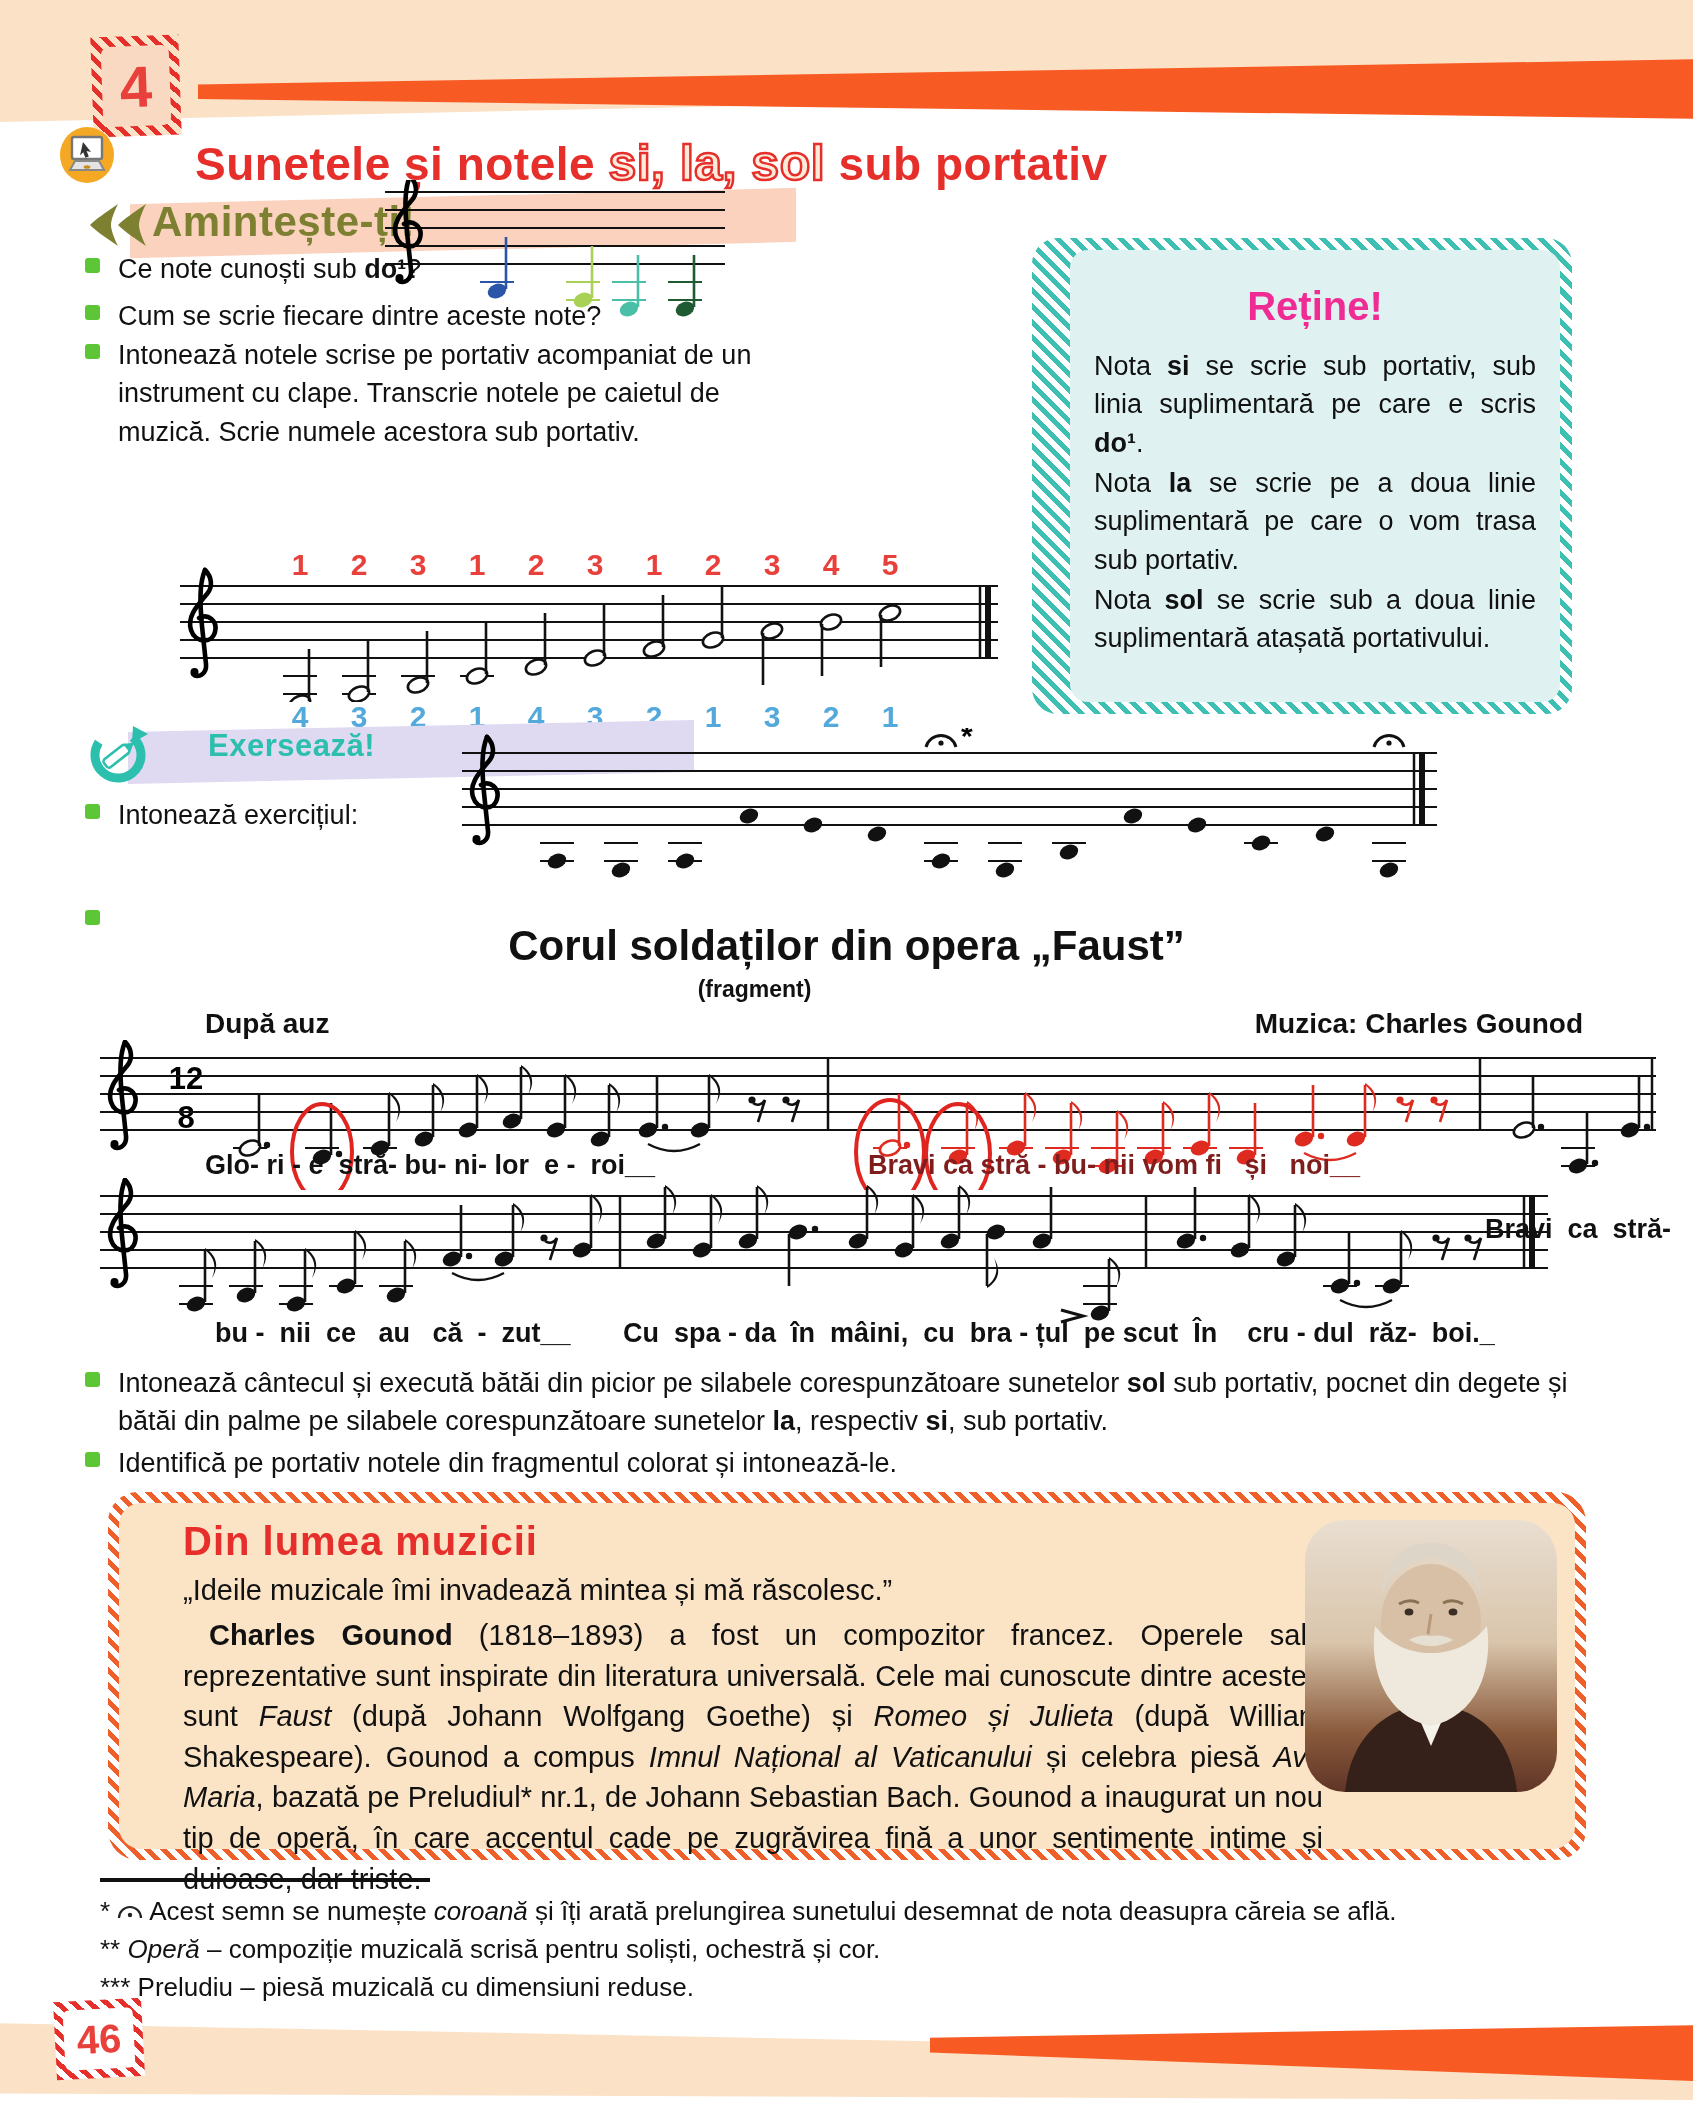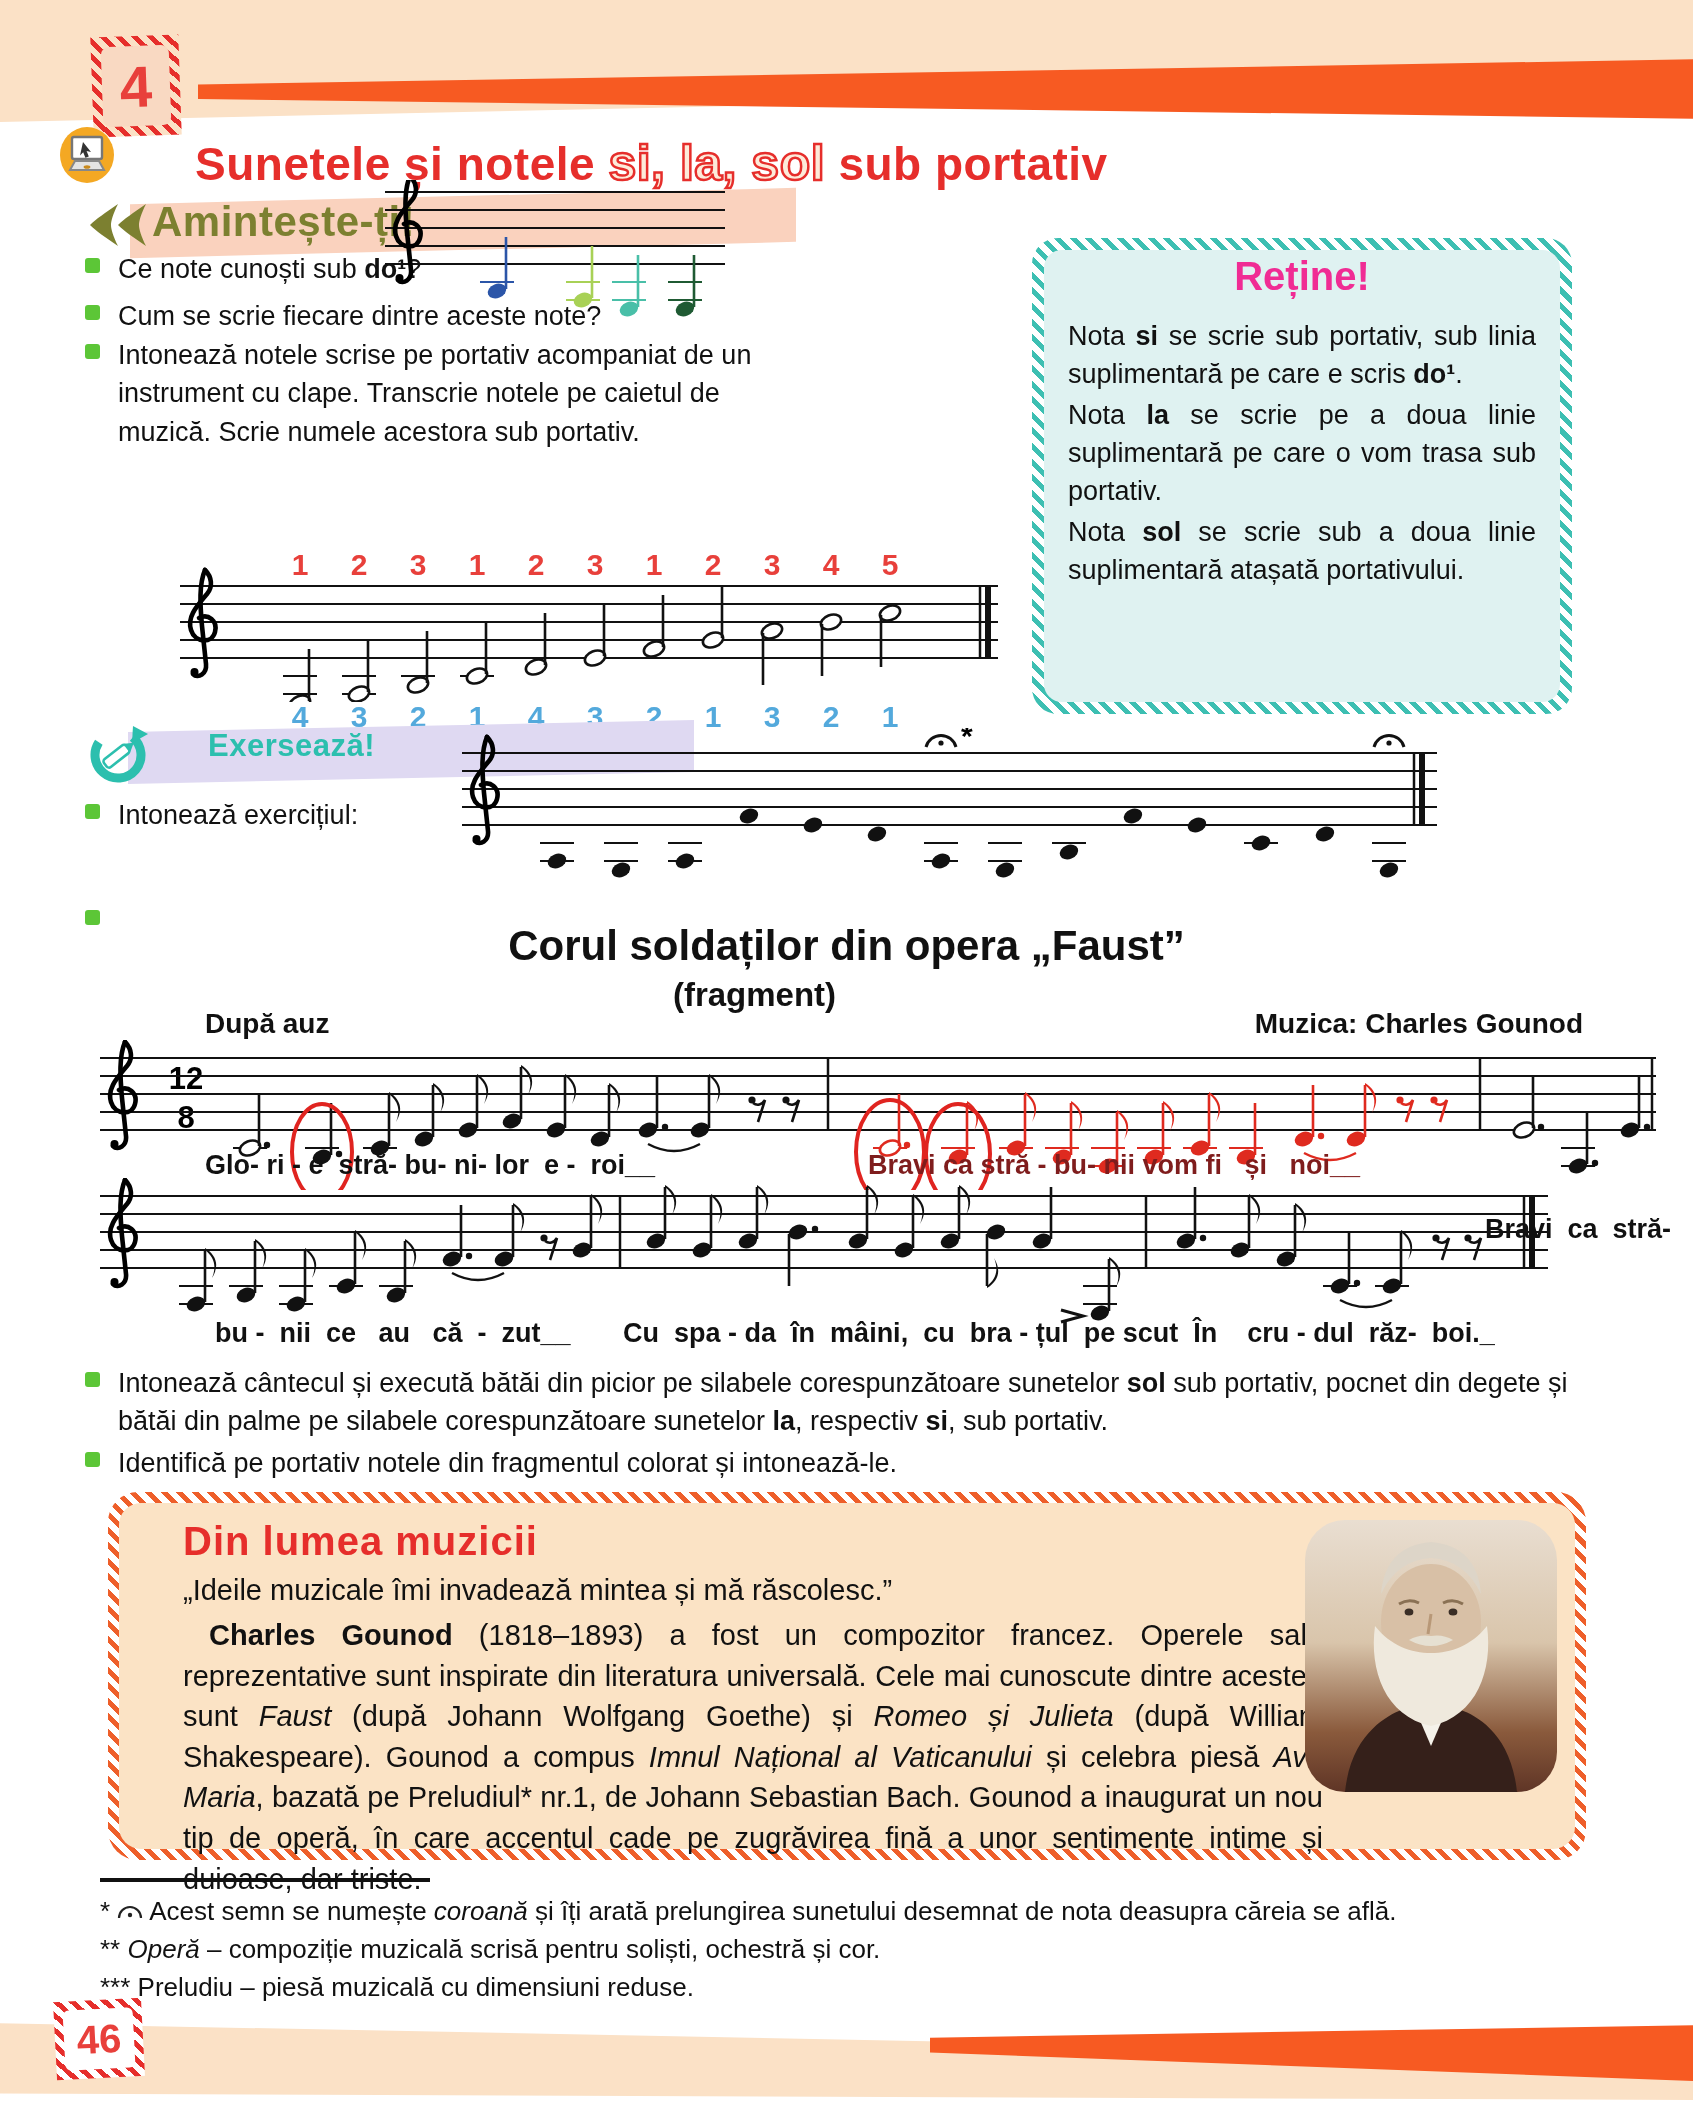--- a/index.html
+++ b/index.html
@@ -23,21 +23,21 @@
   .badge4 .n{font-size:58px;font-weight:800;color:#E8403B;}
   .badge46{left:55px;top:2000px;width:88px;height:78px;transform:rotate(-3deg);
           background:repeating-linear-gradient(45deg,#E62E2B 0 5px,#fff 5px 11px);}
   .badge46 .inner{position:absolute;inset:9px;background:#fff;border-radius:6px;
           display:flex;align-items:center;justify-content:center;}
   .badge46 .n{font-size:40px;font-weight:800;color:#E8403B;}
 
   .retine-box{left:1032px;top:238px;width:540px;height:476px;border-radius:26px;
           background:repeating-linear-gradient(45deg,#3DBFB2 0 5px,#fff 5px 11px);}
   .retine-in{position:absolute;inset:12px;background:#DFF2F1;border-radius:18px;
-          padding:0 24px 10px 24px;box-sizing:border-box;}
+          padding:30px 24px 10px 24px;box-sizing:border-box;margin-left:26px;}
   .h-retine{color:#F02C94;font-size:40px;font-weight:800;text-align:center;margin:4px 0 18px 0;}
   .retine-p{font-size:27px;line-height:1.42;text-align:justify;margin:0 0 2px 0;}
   .retine-p .bold{font-weight:bold;}
 
   .world-box{left:108px;top:1492px;width:1478px;height:368px;border-radius:30px;
           background:repeating-linear-gradient(45deg,#EE5F2A 0 5px,#fff 5px 11px);}
   .world-in{position:absolute;inset:11px;background:#FBE3C5;border-radius:22px;
           padding:14px 30px 10px 64px;box-sizing:border-box;}
   .h-world{color:#E62E2B;font-size:40px;font-weight:800;letter-spacing:1px;margin:2px 0 10px 0;}
   .world-quote{font-size:29px;margin:0 0 8px 0;}
@@ -57,21 +57,21 @@
   .h-practice{left:208px;top:728px;font-size:31px;font-weight:700;color:#2CBFAE;letter-spacing:.5px;}
 
   
   .bullet-row{position:absolute;display:flex;gap:18px;align-items:flex-start;}
   .sq{width:15px;height:15px;background:#5CC637;border-radius:3px;margin-top:8px;flex:0 0 auto;}
   .btxt{font-size:27px;line-height:1.42;}
   .btxt .bold{font-weight:bold;}
 
   
   .song-title{left:0;top:922px;width:1693px;text-align:center;font-size:42px;font-weight:800;}
-  .song-sub{left:0;top:976px;width:1509px;text-align:center;font-size:33px;font-weight:700;}
+  .song-sub{left:0;top:976px;width:1509px;text-align:center;font-size:23px;font-weight:700;}
   .song-left{left:205px;top:1008px;font-size:28px;font-weight:600;}
   .song-right{right:110px;top:1008px;font-size:28px;font-weight:600;}
   .lyr{position:absolute;font-size:27px;font-weight:700;white-space:pre;}
   .lyr-red{color:#7f1d1d;}
 
   
   .nums{position:absolute;left:289px;width:612px;display:flex;justify-content:space-between;}
   .nums span{width:22px;text-align:center;font-size:30px;font-weight:700;}
   .nums-top{top:548px;} .nums-top span{color:#E8403B;}
   .nums-bot{top:700px;} .nums-bot span{color:#53A9DC;}

